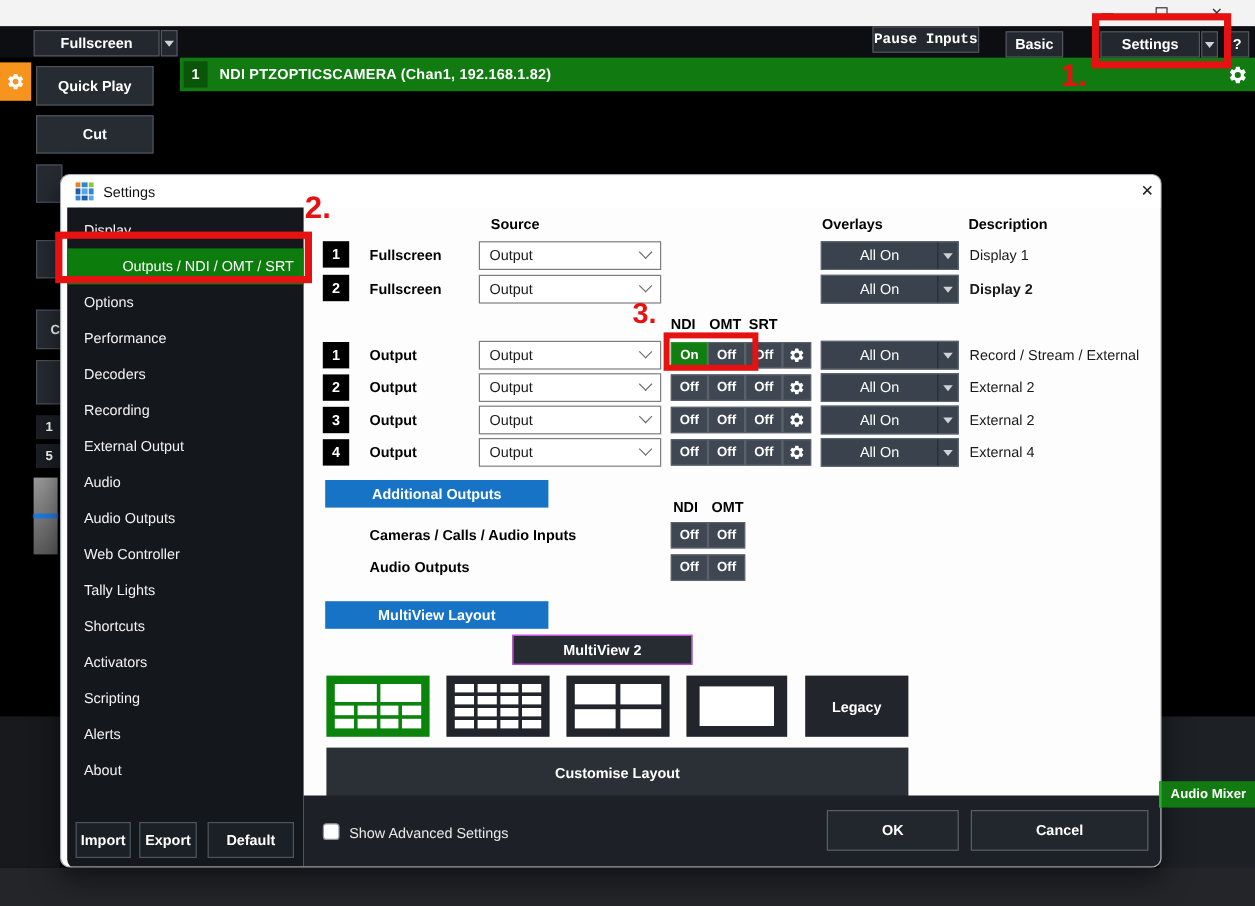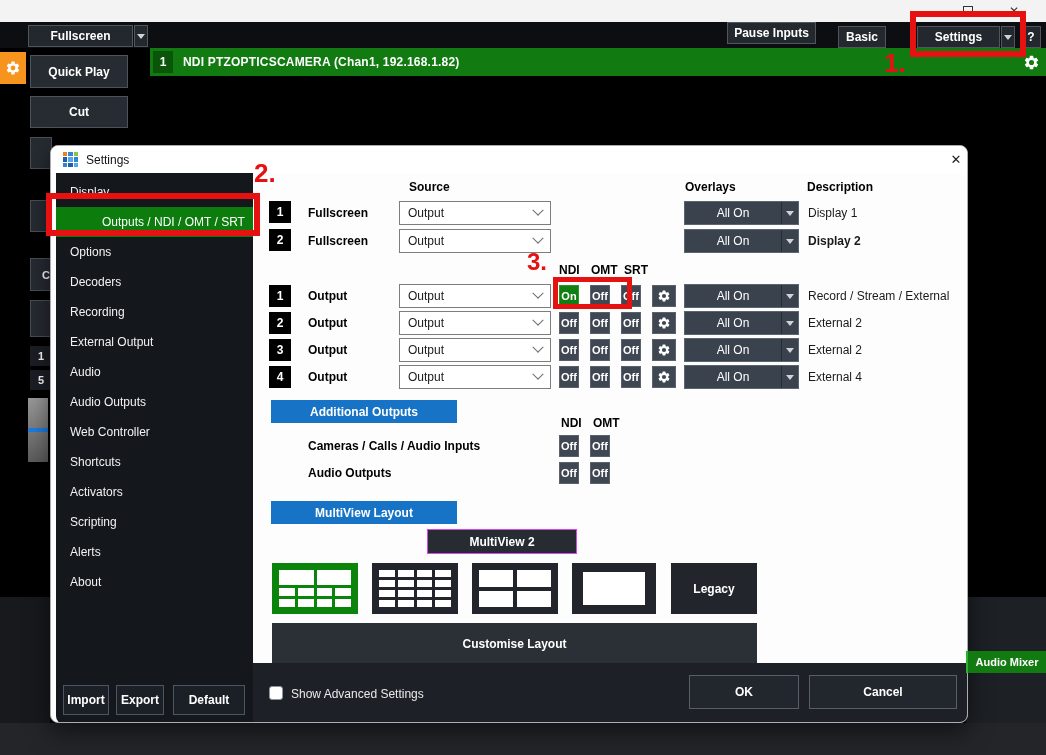--- a/index.html
+++ b/index.html
@@ -56,21 +56,21 @@
     display:flex;align-items:center;justify-content:center;}
   
   .hdr{color:#000;font-size:12px;font-weight:bold;white-space:nowrap;}
   .num-tile{width:22px;height:22px;background:#000;color:#fff;font-size:12px;font-weight:bold;
     display:flex;align-items:center;justify-content:center;}
   .row-label{color:#000;font-size:12px;font-weight:bold;white-space:nowrap;}
   .select{width:152px;height:24px;background:#fff;border:1px solid #7d7d7d;display:flex;align-items:center;
     padding:0 8px;color:#1a1a1a;font-size:12px;}
   .select .chev{margin-left:auto;width:7px;height:7px;border-right:1.6px solid #6e6e6e;border-bottom:1.6px solid #6e6e6e;
     transform:rotate(45deg) translate(-2px,-2px);}
-  .toggle{width:20px;height:22px;background:#3f4752;border:1px solid #5a616b;color:#fff;font-size:11px;font-weight:bold;
+  .toggle{width:31px;height:22px;background:#3f4752;border:1px solid #5a616b;color:#fff;font-size:11px;font-weight:bold;
     display:flex;align-items:center;justify-content:center;}
   .toggle.on{background:#117e11;border-color:#2c962c;}
   .gear-btn{width:24px;height:22px;background:#3f4752;border:1px solid #5a616b;display:flex;align-items:center;justify-content:center;}
   .allon{width:115px;height:24px;background:#3a424d;border:1px solid #5a6570;display:flex;align-items:center;color:#fff;font-size:12px;}
   .allon .txt{flex:1;text-align:center;}
   .allon .arr{width:16px;height:100%;border-left:1px solid #262c34;display:flex;align-items:center;justify-content:center;}
   .desc{color:#1a1a1a;font-size:12px;white-space:nowrap;}
   .blue-btn{background:#1673c6;color:#fff;font-size:12px;font-weight:bold;display:flex;align-items:center;justify-content:center;}
   .mv-tab{height:25px;font-size:12px;font-weight:bold;color:#fff;display:flex;align-items:center;justify-content:center;}
   .mv-tab.active{background:#117f11;}
@@ -107,21 +107,21 @@
   <div class="abs win-btn" style="left:1000px;">
       <span class="close-glyph">✕</span>
     </div>
 </div>
 
 <div class="abs toolbar">
   <div class="abs tb-btn" style="left:28px;top:3px;width:105px;">Fullscreen</div>
   <div class="abs tb-arrow" style="left:134px;top:3px;width:14px;">
       <span class="tri-w"></span>
     </div>
-  <div class="abs tb-btn" style="left:727px;top:0;width:89px;">Pause Inputs</div>
+  <div class="abs tb-btn" style="left:727px;top:0;width:89px;font-family:Liberation Mono, monospace;">Pause Inputs</div>
   <div class="abs tb-btn" style="left:838px;top:4px;width:48px;">Basic</div>
   <div class="abs tb-btn" style="left:917px;top:4px;width:83px;">Settings</div>
   <div class="abs tb-arrow" style="left:1001px;top:4px;width:14px;">
       <span class="tri-w"></span>
     </div>
   <div class="abs tb-btn" style="left:1021px;top:4px;width:20px;">?</div>
 </div>
 
 <div class="abs input-bar">
   <span class="input-num">1</span>
@@ -175,26 +175,28 @@
   </div>
   <div class="abs dlg-close">
       <span>✕</span>
     </div>
 
   <div class="abs nav">
     <div style="padding-top:4px;">
       <div class="nav-item">Display</div>
       <div class="nav-item active">Outputs / NDI / OMT / SRT</div>
       <div class="nav-item">Options</div>
+      <div class="nav-item">Performance</div>
       <div class="nav-item">Decoders</div>
       <div class="nav-item">Recording</div>
       <div class="nav-item">External Output</div>
       <div class="nav-item">Audio</div>
       <div class="nav-item">Audio Outputs</div>
       <div class="nav-item">Web Controller</div>
+      <div class="nav-item">Tally Lights</div>
       <div class="nav-item">Shortcuts</div>
       <div class="nav-item">Activators</div>
       <div class="nav-item">Scripting</div>
       <div class="nav-item">Alerts</div>
       <div class="nav-item">About</div>
     </div>
     <div class="abs nav-btn" style="left:7px;top:512px;width:46px;">Import</div>
     <div class="abs nav-btn" style="left:60px;top:512px;width:48px;">Export</div>
     <div class="abs nav-btn" style="left:117px;top:512px;width:72px;">Default</div>
   </div>

